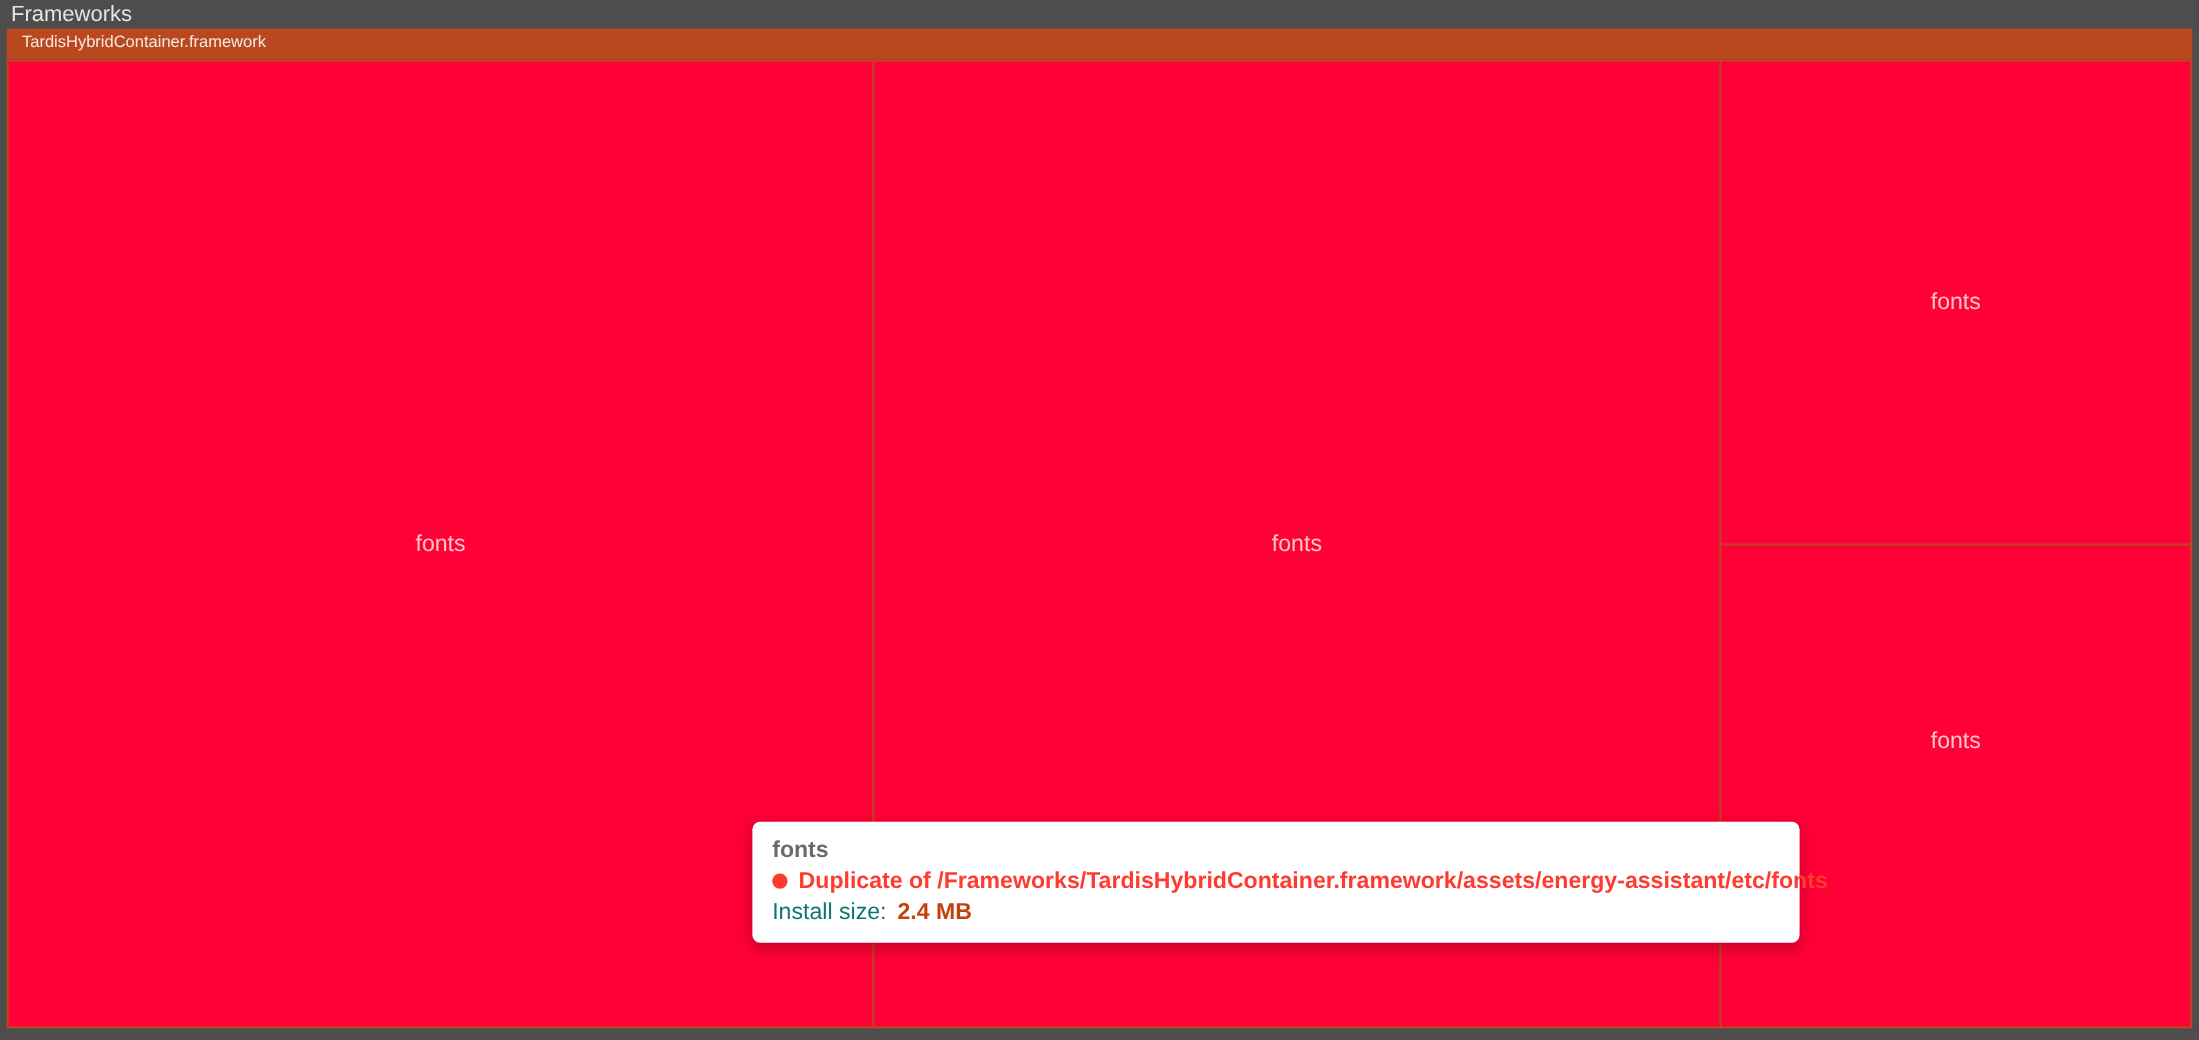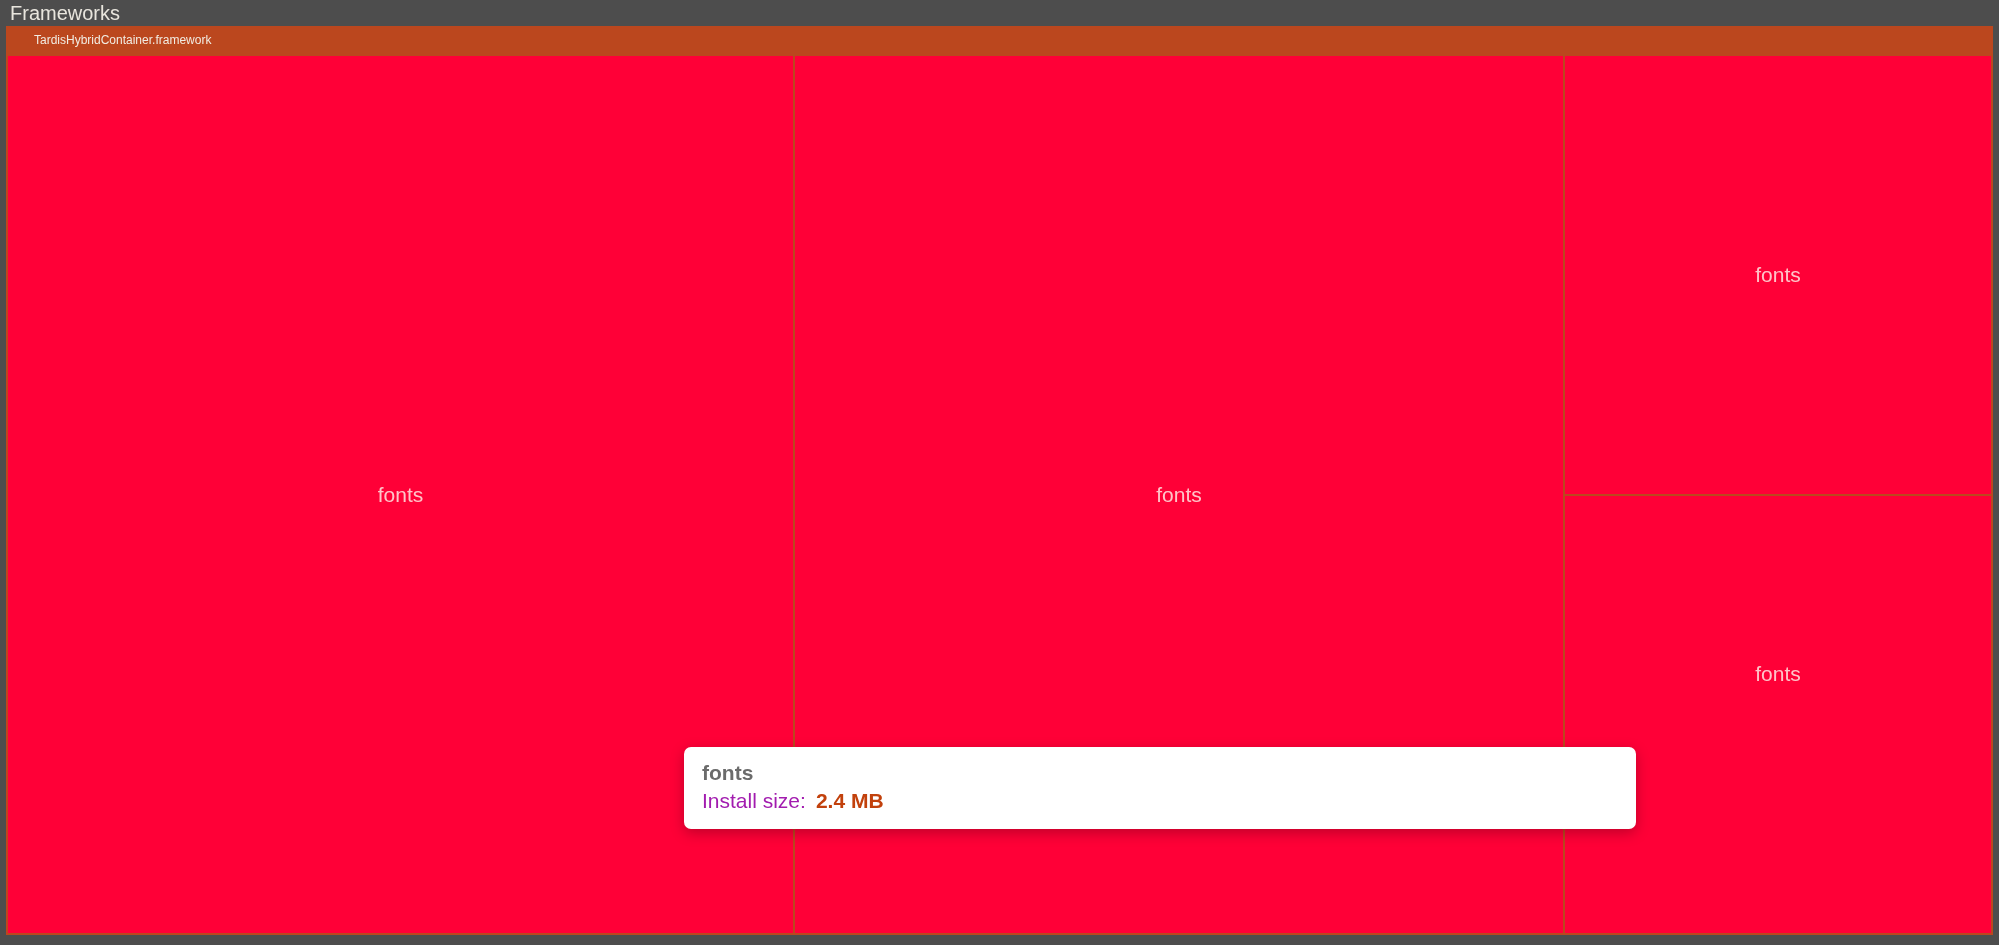--- a/index.html
+++ b/index.html
@@ -22,25 +22,25 @@
     color: #e8e5dd;
     font-size: 20px;
     padding: 2px 10px 2px 10px;
     height: 26px;
     display: flex;
     align-items: center;
   }
   .crumb-sub {
     background: #bb471e;
     color: #f1ece2;
-    font-size: 12px;
-    padding: 4px 10px 4px 28px;
+    font-size: 15px;
+    padding: 4px 10px 4px 14px;
     height: 28px;
     display: flex;
-    align-items: center;
+    align-items: flex-start;
     margin: 0 6px 0 6px;
   }
   .treemap {
     flex: 1 1 auto;
     margin: 0 6px 10px 6px;
     position: relative;
     background: #bb471e;
     padding: 2px;
   }
   .grid {
@@ -109,21 +109,21 @@
     font-weight: 700;
     font-size: 21px;
     white-space: nowrap;
   }
   .tt-size-row {
     display: flex;
     align-items: baseline;
     gap: 10px;
     font-size: 21px;
   }
-  .tt-key { color: #a21caf; text-align: right; }
+  .tt-key { color: #0f766e; text-align: right; }
   .tt-val { color: #c2410c; font-weight: 700; }
 </style>
 </head>
 <body>
 
 <div class="root">
 
   <div class="crumb-top">
     <span>Frameworks</span>
   </div>
@@ -149,20 +149,24 @@
         </div>
         <div class="cell r-bot">
           <span class="label">fonts</span>
         </div>
       </div>
 
     </div>
 
     <div class="tooltip">
       <div class="tt-title">fonts</div>
+      <div class="tt-dup-row">
+        <span class="tt-dot"></span>
+        <span class="tt-dup">Duplicate of /Frameworks/TardisHybridContainer.framework/assets/energy-assistant/etc/fonts</span>
+      </div>
       <div class="tt-size-row">
         <span class="tt-key">Install size:</span>
         <span class="tt-val">2.4 MB</span>
       </div>
     </div>
 
   </div>
 
 </div>
 

